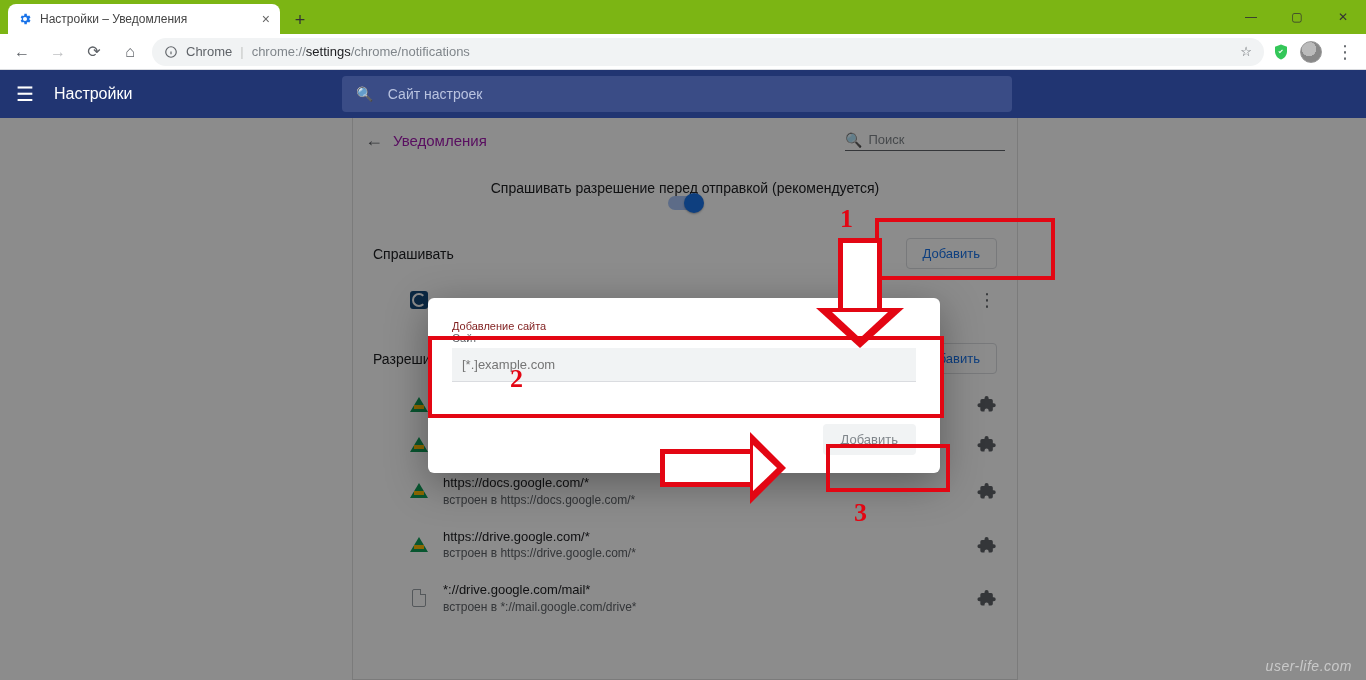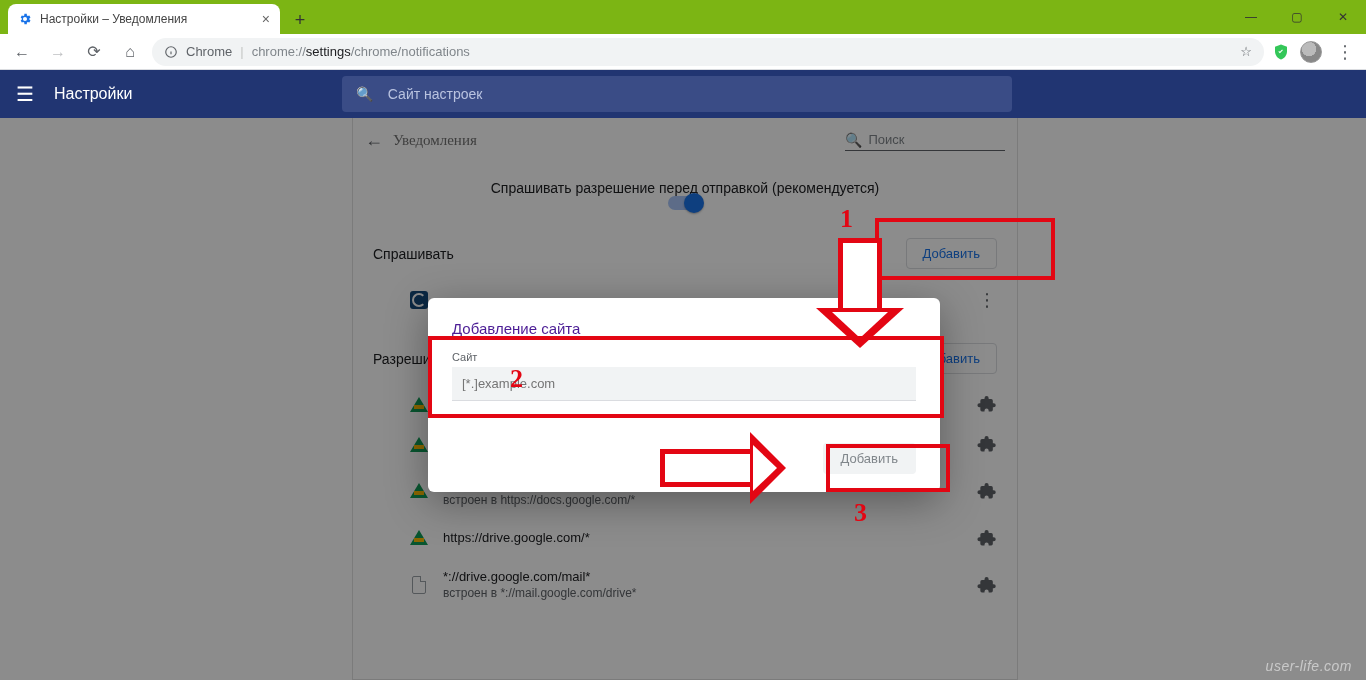--- a/index.html
+++ b/index.html
@@ -32,21 +32,21 @@
 .settingsbar .label { font-size: 16px; }
 .searchbox { margin-left: 210px; width: 670px; height: 36px; background: #3a4c86; border-radius: 4px; display: flex; align-items: center; padding: 0 14px; gap: 14px; color: #b9c3e0; font-size: 14px; }
 
 
 .page { position: relative; height: calc(680px - 34px - 36px - 48px); background: #fff; }
 .dim-overlay { position:absolute; inset:0; background: rgba(0,0,0,0.45); }
 .panel { position: absolute; left: 352px; top: 0; width: 666px; bottom: 0; background: #fff; border: 1px solid #e0e0e0; border-top: none; }
 
 .panel-header { display:flex; align-items:center; height: 44px; padding: 0 12px; gap: 10px; }
 .panel-header .back { font-size:18px; color:#5f6368; cursor:pointer; }
-.panel-header .title { font-size: 15px; color:#737373; flex:0 0 auto;font-family:Liberation Serif, serif; }
+.panel-header .title { font-size: 15px; color:#a21caf; flex:0 0 auto; }
 .panel-header .spacer { flex:1; }
 .panel-header .localsearch { display:flex; align-items:center; gap:6px; border-bottom:1px solid #5f6368; padding:2px 0; width: 160px; }
 .panel-header .localsearch span.icn { color:#5f6368; font-size:14px; }
 .panel-header .localsearch span.ph { color:#80868b; font-size:13px; }
 
 .row { display:flex; align-items:center; justify-content:space-between; padding: 18px 20px; font-size:14px; color:#202124;flex-direction:column; }
 .toggle { width: 34px; height: 14px; background:#a9c5f7; border-radius:7px; position:relative; }
 .toggle::after { content:""; position:absolute; right:-2px; top:-3px; width:20px; height:20px; background:#1a73e8; border-radius:50%; box-shadow:0 1px 2px rgba(0,0,0,.3); }
 
 .section-head { display:flex; align-items:center; justify-content:space-between; padding: 10px 20px; font-size:14px; color:#202124; }
@@ -54,21 +54,21 @@
 
 .siterow { display:flex; align-items:center; padding: 10px 20px 10px 56px; gap: 14px; }
 .favicon { width:20px; height:20px; flex:0 0 20px; display:flex; align-items:center; justify-content:center; }
 .siteinfo { flex:1; font-size:13px; color:#202124; line-height:1.35; }
 .siteinfo .sub { color:#5f6368; font-size:12px; }
 .puzzle { width:20px; height:20px; color:#5f6368; flex:0 0 20px; }
 .kebab { width:20px; text-align:center; color:#5f6368; font-size:18px; cursor:pointer; }
 
 
 .dialog { position:absolute; left: 428px; top: 180px; width: 512px; background:#fff; border-radius:6px; box-shadow: 0 10px 40px rgba(0,0,0,.35); padding: 22px 24px 18px; }
-.dialog h3 { font-size:15px; font-weight:400; color:#4c1d95; margin-bottom: 14px; }
+.dialog h3 { font-size:11px; font-weight:400; color:#7f1d1d; }
 .dialog .fieldlabel { font-size:11px; color:#5f6368; margin-bottom:4px; }
 .dialog input { width:100%; height:34px; background:#f1f3f4; border:none; border-bottom:1px solid #dadce0; padding:0 10px; font-size:13px; color:#5f6368; outline:none; }
 .dialog .actions { display:flex; justify-content:flex-end; gap:10px; margin-top: 42px; }
 .dialog .btn { padding:8px 18px; font-size:13px; border-radius:4px; cursor:pointer; }
 .dialog .btn-cancel { background:#fff; border:none; color:#1a73e8; }
 .dialog .btn-confirm { background:#f1f3f4; border:none; color:#80868b; }
 
 
 .anno { position:absolute; pointer-events:none; }
 .redbox { border:4px solid #e30613; }
@@ -217,20 +217,21 @@
       <svg class="puzzle" viewBox="0 0 24 24" fill="#5f6368">
           <path d="M20 11h-1V8a2 2 0 00-2-2h-3V5a2.5 2.5 0 00-5 0v1H6a2 2 0 00-2 2v3H3a2.5 2.5 0 000 5h1v3a2 2 0 002 2h3v-1a2.5 2.5 0 015 0v1h3a2 2 0 002-2v-3h1a2.5 2.5 0 000-5z"></path>
         </svg>
     </div>
     <div class="siterow">
       <div class="favicon">
           <div class="gdrive-tri"></div>
         </div>
       <div class="siteinfo">
         <div>https://drive.google.com/*</div>
+        <div class="sub">встроен в https://drive.google.com/*</div>
       </div>
       <svg class="puzzle" viewBox="0 0 24 24" fill="#5f6368">
           <path d="M20 11h-1V8a2 2 0 00-2-2h-3V5a2.5 2.5 0 00-5 0v1H6a2 2 0 00-2 2v3H3a2.5 2.5 0 000 5h1v3a2 2 0 002 2h3v-1a2.5 2.5 0 015 0v1h3a2 2 0 002-2v-3h1a2.5 2.5 0 000-5z"></path>
         </svg>
     </div>
     <div class="siterow">
       <div class="favicon">
           <div class="docicon"></div>
         </div>
       <div class="siteinfo">

